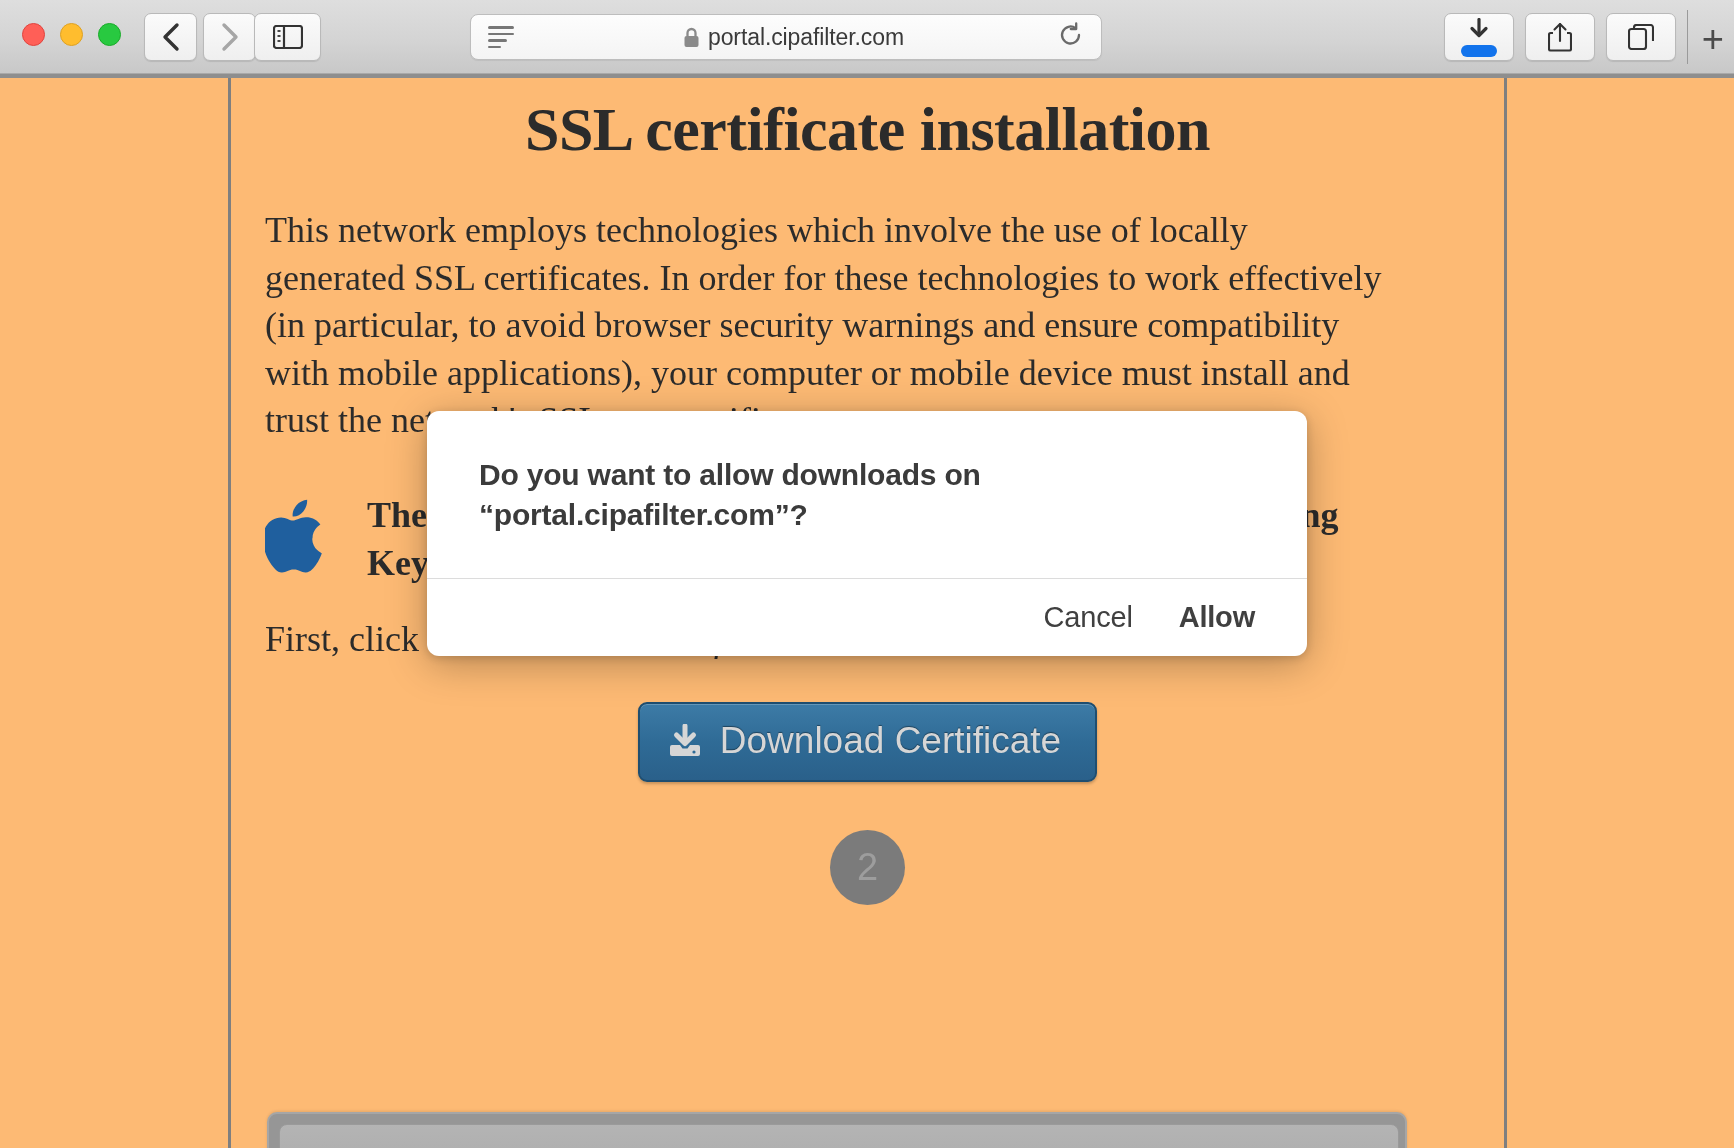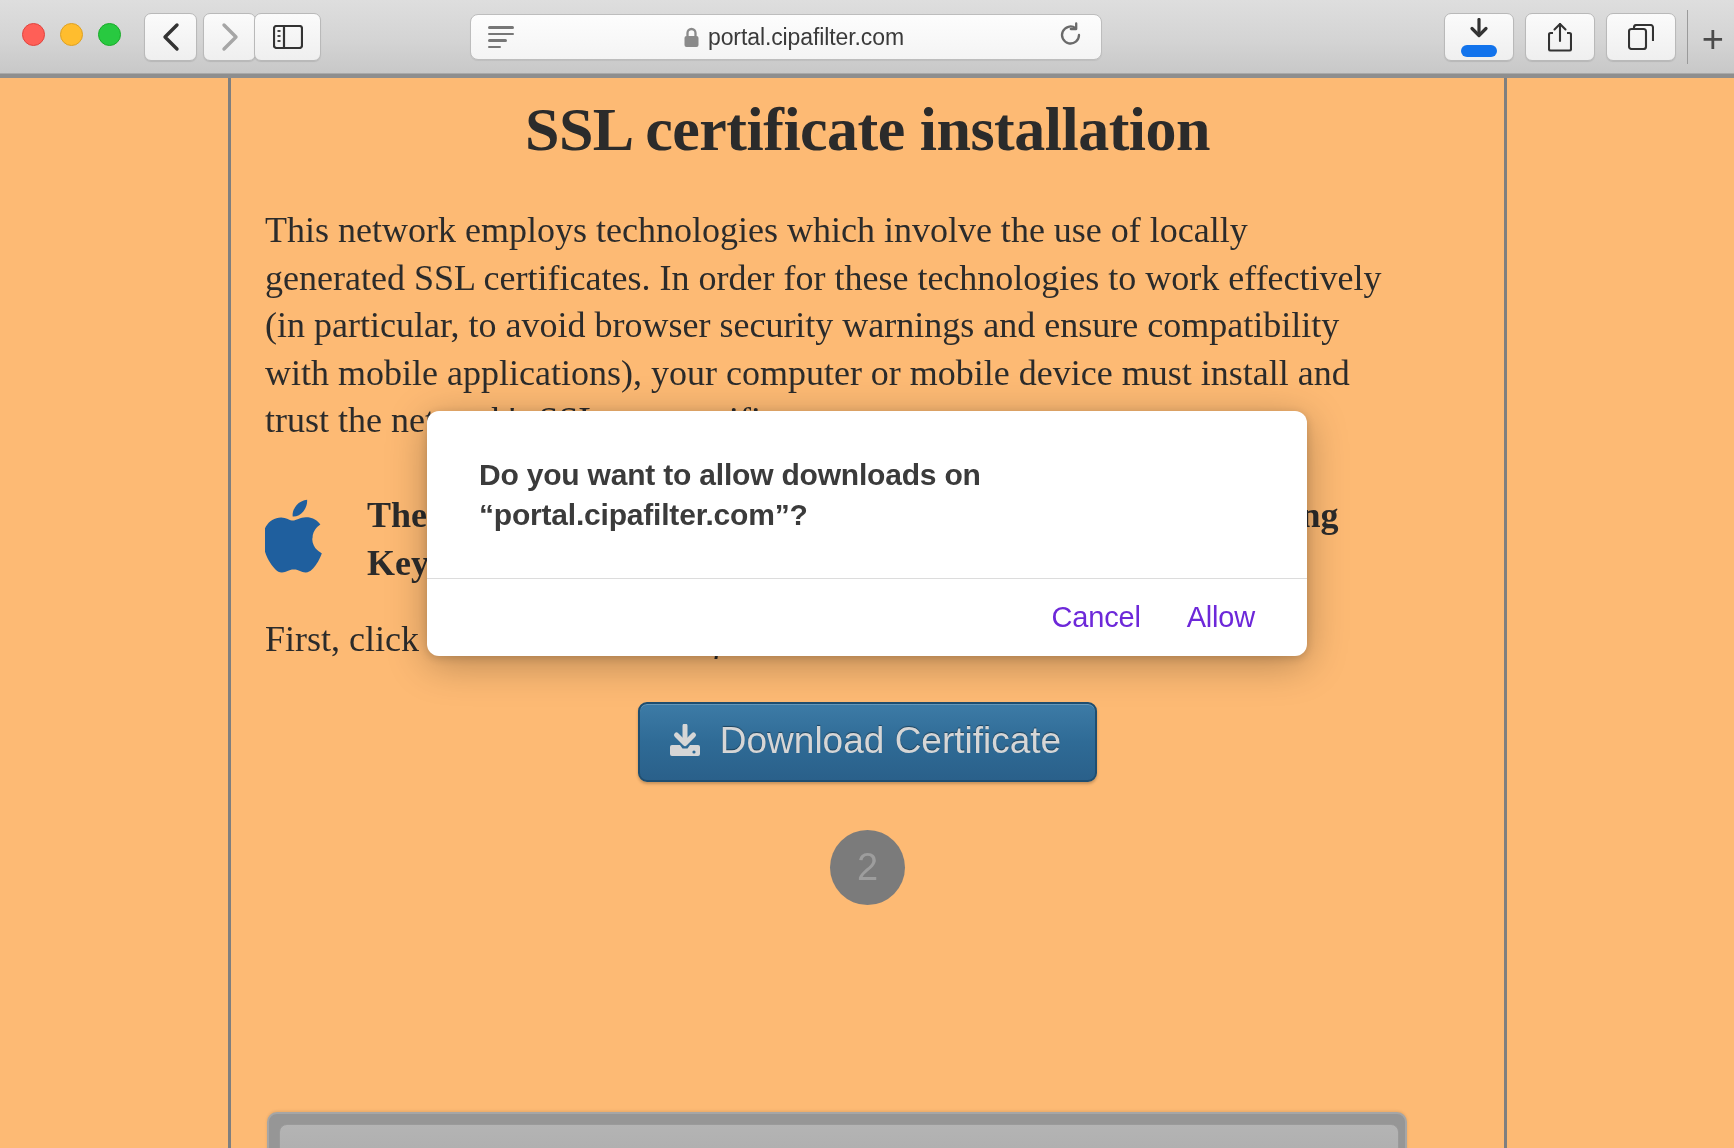--- a/index.html
+++ b/index.html
@@ -304,25 +304,25 @@
     align-items: center;
     justify-content: flex-end;
     gap: 46px;
     padding-right: 52px;
   }
   .modal-btn {
     background: none;
     border: none;
     font-family: "Liberation Sans", sans-serif;
     font-size: 29px;
-    color: #6d28d9;
+    color: #404040;
     cursor: pointer;
     letter-spacing: -0.2px;
   }
-  .modal-btn.primary { font-weight: normal; text-align: right; }
+  .modal-btn.primary { font-weight: bold; text-align: right; }
 </style>
 </head>
 <body>
 
 <div class="browser-chrome">
 
   <div class="traffic-lights">
     <span class="tl tl-red"></span>
     <span class="tl tl-yellow"></span>
     <span class="tl tl-green"></span>

